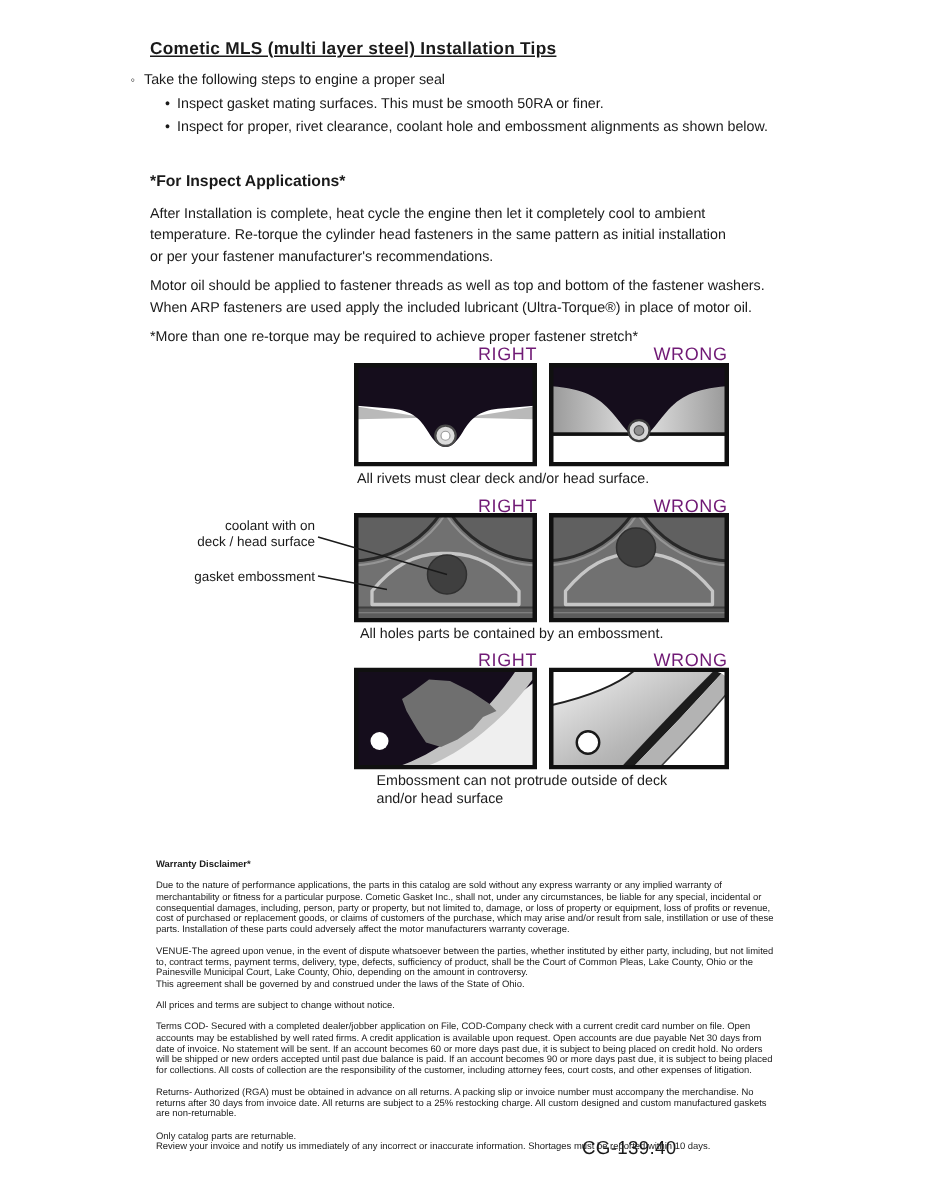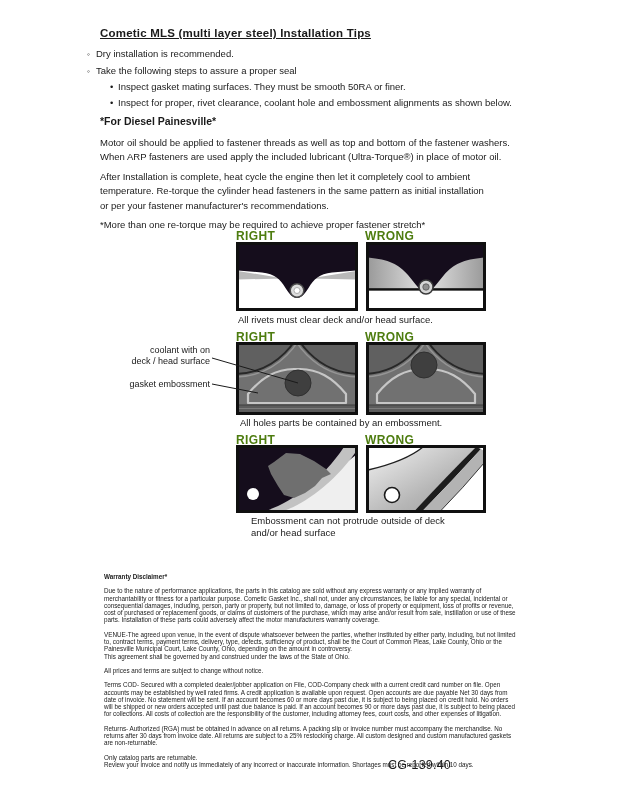--- a/index.html
+++ b/index.html
@@ -15,53 +15,52 @@
   .tips { position:absolute; left:87px; top:46px; font-size:9.5px; line-height:15.5px; }
   .tip-row { white-space:nowrap; }
   .tip-row .mk { display:inline-block; width:9px; font-size:8.5px; }
   .tip-row.sub { padding-left:23px; }
   .tip-row.sub .mk { width:8px; font-size:9.5px; }
 
   .diesel { position:absolute; left:100px; top:114px; width:480px; font-size:9.5px; line-height:14.5px; }
   .diesel h2 { font-size:10.5px; font-weight:bold; margin:0 0 7px 0; }
   .diesel p { margin:0 0 5px 0; white-space:pre-line; }
 
-  .dlabel { position:absolute; width:122px; text-align:left; font-size:12px; font-weight:700; letter-spacing:0.4px; color:#4d7c0f; }
+  .dlabel { position:absolute; width:122px; text-align:right; font-size:12px; font-weight:400; letter-spacing:0.4px; color:#701a75; }
   .dsvg { position:absolute; display:block; }
   .dcaption { position:absolute; font-size:9.5px; line-height:11.5px; }
   .side-label { position:absolute; font-size:9px; line-height:11px; text-align:right; }
   .leader { position:absolute; pointer-events:none; }
 
   .legal { position:absolute; left:104px; top:573px; width:414px; font-size:6.3px; line-height:7.3px; }
   .legal .lh { font-weight:bold; margin:0 0 7px 0; }
   .legal p { margin:0 0 7px 0; white-space:pre-line; }
 
   .footer { position:absolute; left:388px; top:758px; font-size:12.5px; letter-spacing:0.2px; }
 </style>
 </head>
 <body>
 
 <div class="page">
 
   <div class="title">Cometic MLS (multi layer steel) Installation Tips</div>
 
   <div class="tips">
-    <div class="tip-row"><span class="mk">◦</span><span>Dry installation is recommended.</span></div>
-    <div class="tip-row"><span class="mk">◦</span><span>Take the following steps to assure a proper seal</span></div>
-    <div class="tip-row sub"><span class="mk">•</span><span>Inspect gasket mating surfaces.  They must be smooth 50RA or finer.</span></div>
+    <div class="tip-row"><span class="mk">◦</span><span>Take the following steps to engine a proper seal</span></div>
+    <div class="tip-row sub"><span class="mk">•</span><span>Inspect gasket mating surfaces.  This must be smooth 50RA or finer.</span></div>
     <div class="tip-row sub"><span class="mk">•</span><span>Inspect for proper, rivet clearance, coolant hole and embossment alignments as shown below.</span></div>
   </div>
 
   <div class="diesel">
-    <h2>*For Diesel Painesville*</h2>
-    <p>Motor oil should be applied to fastener threads as well as top and bottom of the fastener washers.
-When ARP fasteners are used apply the included lubricant (Ultra-Torque®) in place of motor oil.</p>
+    <h2>*For Inspect Applications*</h2>
     <p>After Installation is complete, heat cycle the engine then let it completely cool to ambient
 temperature. Re-torque the cylinder head fasteners in the same pattern as initial installation
 or per your fastener manufacturer's recommendations.</p>
+    <p>Motor oil should be applied to fastener threads as well as top and bottom of the fastener washers.
+When ARP fasteners are used apply the included lubricant (Ultra-Torque®) in place of motor oil.</p>
     <p>*More than one re-torque may be required to achieve proper fastener stretch*</p>
   </div>
 
   <div class="dlabel" style="left:236px; top:229px;">RIGHT</div>
   <div class="dlabel" style="left:365px; top:229px; width:120px;">WRONG</div>
 
   <svg class="dsvg" style="left:236px; top:242px;" width="122" height="69" viewBox="0 0 122 69">
     <rect x="1.5" y="1.5" width="119" height="66" fill="#ffffff"></rect>
     <polygon points="2,29 48,36.5 2,37.5" fill="#b9b9b9"></polygon>
     <polygon points="120,29 74,36.5 120,37.5" fill="#b9b9b9"></polygon>

